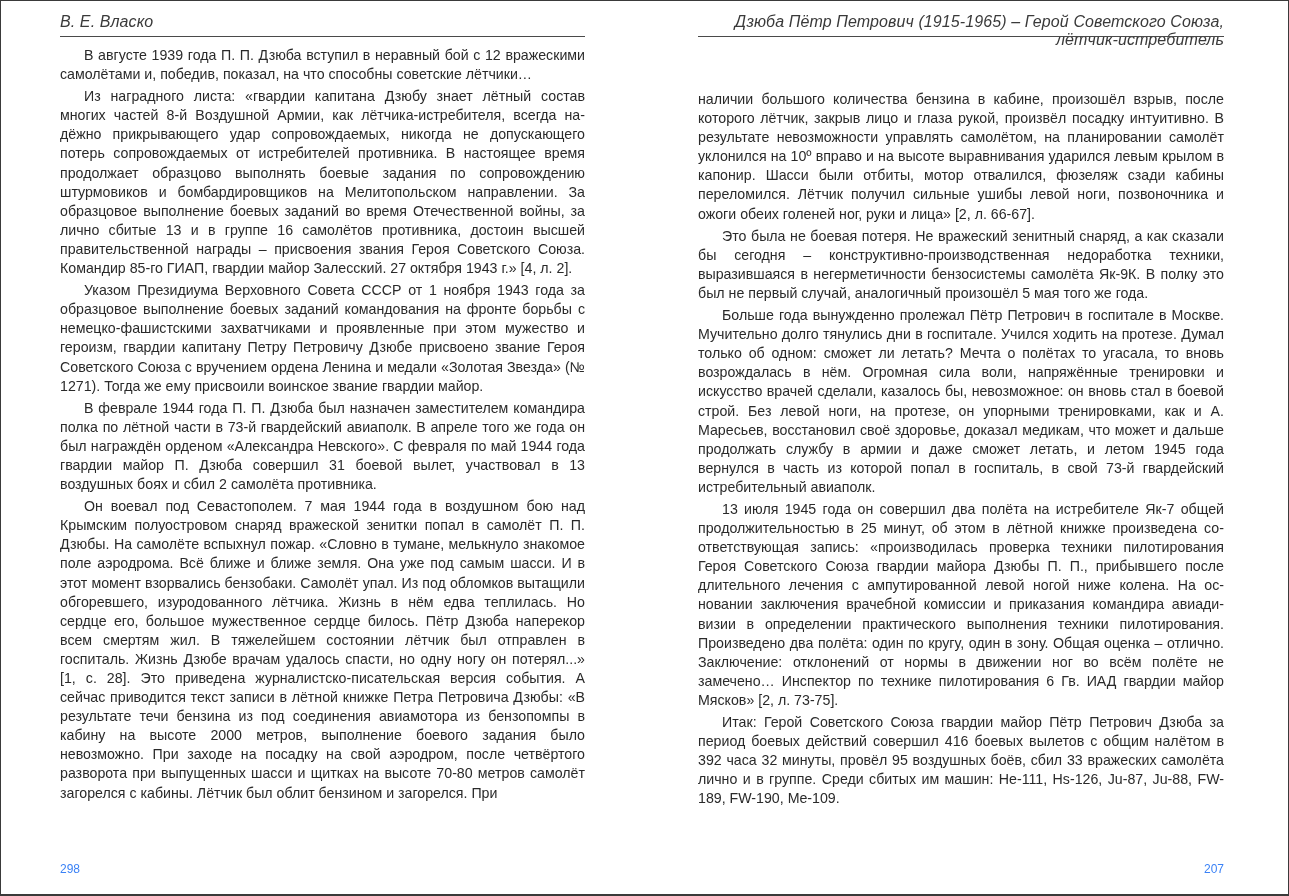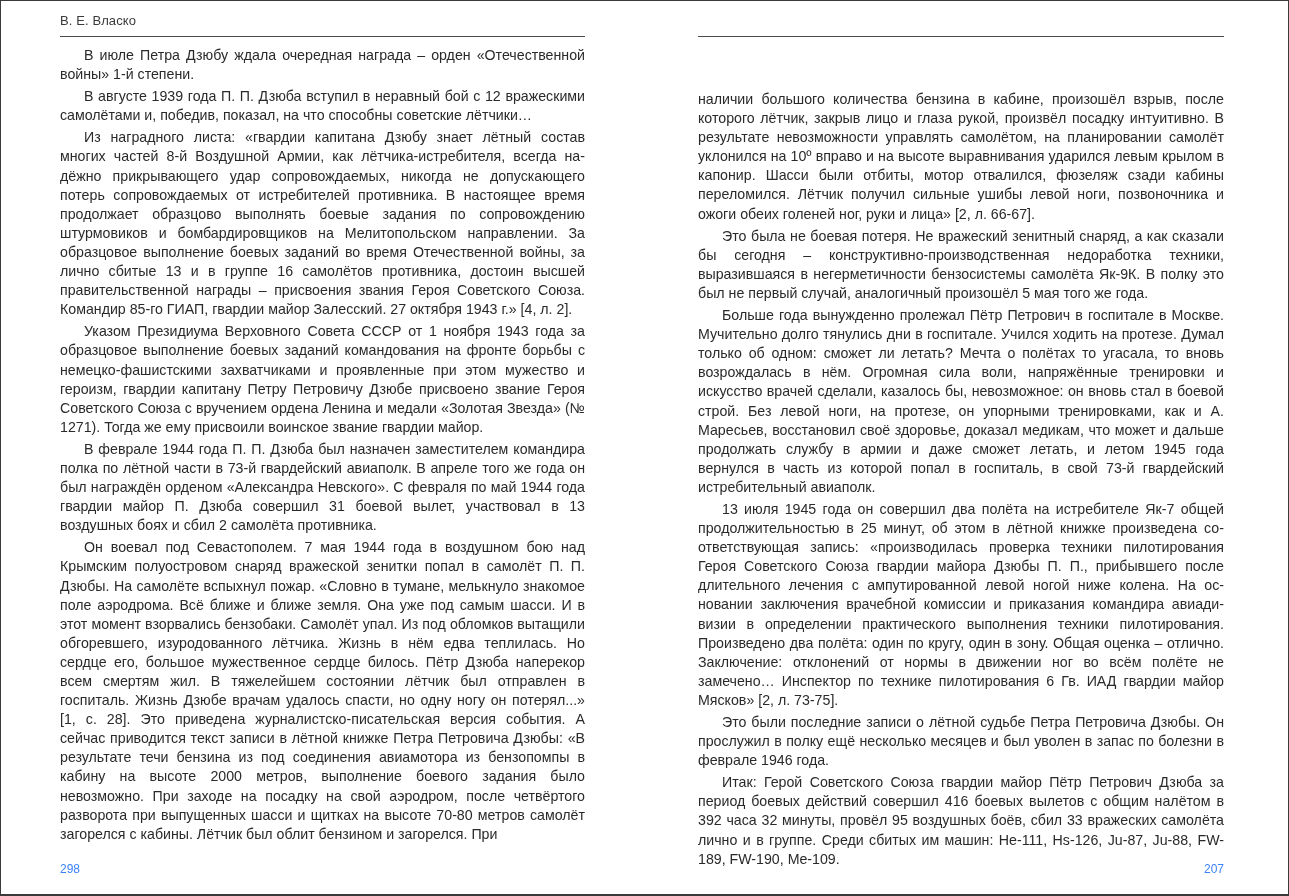--- a/index.html
+++ b/index.html
@@ -10,21 +10,21 @@
   .frame {
     position: absolute; left: 0; top: 0; width: 1289px; height: 896px;
     box-sizing: border-box; border: 1px solid #3a3a3a; border-bottom-width: 2px;
   }
   .page { position: absolute; top: 0; height: 896px; }
   .page.left  { left: 60px;  width: 525px; }
   .page.right { left: 698px; width: 526px; }
 
   .running-head {
     position: absolute; top: 13px; left: 0; right: 0;
-    font-size: 13px; color: #3a3a3a;
+    font-size: 16px; font-style: italic; color: #3a3a3a;
     letter-spacing: 0.1px;
   }
   .page.right .running-head { text-align: right; }
   .head-rule {
     position: absolute; top: 36px; left: 0; right: 0;
     height: 0; border-top: 1px solid #4a4a4a;
   }
   .body-text {
     position: absolute; top: 46px; left: 0; right: 0;
     font-size: 14.2px; line-height: 19.1px; text-align: justify;
@@ -40,34 +40,33 @@
 </style>
 </head>
 <body>
 
 <div class="frame"></div>
 
 <div class="page left">
   <div class="running-head">В. Е. Власко</div>
   <div class="head-rule"></div>
   <div class="body-text">
-    <p>В июле Петра Дзюбу ждала очередная награда – орден «Отечествен­ной войны» 1-й степени.</p>
     <p>В августе 1939 года П. П. Дзюба вступил в неравный бой с 12 вражески­ми самолётами и, победив, показал, на что способны советские лётчики…</p>
     <p>Из наградного листа: «гвардии капитана Дзюбу знает лётный состав многих частей 8-й Воздушной Армии, как лётчика-истребителя, всегда на­дёжно прикрывающего удар сопровождаемых, никогда не допускающего потерь сопровождаемых от истребителей противника. В настоящее вре­мя продолжает образцово выполнять боевые задания по сопровождению штурмовиков и бомбардировщиков на Мелитопольском направлении. За образцовое выполнение боевых заданий во время Отечественной войны, за лично сбитые 13 и в группе 16 самолётов противника, достоин высшей правительственной награды – присвоения звания Героя Советского Союза. Командир 85-го ГИАП, гвардии майор Залесский. 27 октября 1943 г.» [4, л. 2].</p>
     <p>Указом Президиума Верховного Совета СССР от 1 ноября 1943 года за образцовое выполнение боевых заданий командования на фронте борьбы с немецко-фашистскими захватчиками и проявленные при этом мужество и героизм, гвардии капитану Петру Петровичу Дзюбе присвоено звание Героя Советского Союза с вручением ордена Ленина и медали «Золотая Звезда» (№ 1271). Тогда же ему присвоили воинское звание гвардии майор.</p>
     <p>В феврале 1944 года П. П. Дзюба был назначен заместителем коман­дира полка по лётной части в 73-й гвардейский авиаполк. В апреле того же года он был награждён орденом «Александра Невского». С февраля по май 1944 года гвардии майор П. Дзюба совершил 31 боевой вылет, уча­ствовал в 13 воздушных боях и сбил 2 самолёта противника.</p>
     <p>Он воевал под Севастополем. 7 мая 1944 года в воздушном бою над Крымским полуостровом снаряд вражеской зенитки попал в самолёт П. П. Дзюбы. На самолёте вспыхнул пожар. «Словно в тумане, мелькнуло знакомое поле аэродрома. Всё ближе и ближе земля. Она уже под самым шасси. И в этот момент взорвались бензобаки. Самолёт упал. Из под об­ломков вытащили обгоревшего, изуродованного лётчика. Жизнь в нём едва теплилась. Но сердце его, большое мужественное сердце билось. Пётр Дзюба наперекор всем смертям жил. В тяжелейшем состоянии лётчик был отправлен в госпиталь. Жизнь Дзюбе врачам удалось спасти, но одну ногу он потерял...» [1, с. 28]. Это приведена журналистско-писательская версия события. А сейчас приводится текст записи в лётной книжке Петра Петро­вича Дзюбы: «В результате течи бензина из под соединения авиамотора из бензопомпы в кабину на высоте 2000 метров, выполнение боевого задания было невозможно. При заходе на посадку на свой аэродром, после четвёр­того разворота при выпущенных шасси и щитках на высоте 70-80 метров самолёт загорелся с кабины. Лётчик был облит бензином и загорелся. При</p>
   </div>
   <div class="folio">298</div>
 </div>
 
 <div class="page right">
+  <div class="running-head">Дзюба Пётр Петрович (1915-1965) – Герой Советского Союза, лётчик-истребитель</div>
   <div class="head-rule"></div>
   <div class="body-text">
     <p class="cont">наличии большого количества бензина в кабине, произошёл взрыв, после которого лётчик, закрыв лицо и глаза рукой, произвёл посадку интуитивно. В результате невозможности управлять самолётом, на планировании само­лёт уклонился на 10º вправо и на высоте выравнивания ударился левым крылом в капонир. Шасси были отбиты, мотор отвалился, фюзеляж сзади кабины переломился. Лётчик получил сильные ушибы левой ноги, позво­ночника и ожоги обеих голеней ног, руки и лица» [2, л. 66-67].</p>
     <p>Это была не боевая потеря. Не вражеский зенитный снаряд, а как ска­зали бы сегодня – конструктивно-производственная недоработка техники, выразившаяся в негерметичности бензосистемы самолёта Як-9К. В полку это был не первый случай, аналогичный произошёл 5 мая того же года.</p>
     <p>Больше года вынужденно пролежал Пётр Петрович в госпитале в Мо­скве. Мучительно долго тянулись дни в госпитале. Учился ходить на про­тезе. Думал только об одном: сможет ли летать? Мечта о полётах то уга­сала, то вновь возрождалась в нём. Огромная сила воли, напряжённые тренировки и искусство врачей сделали, казалось бы, невозможное: он вновь стал в боевой строй. Без левой ноги, на протезе, он упорными трени­ровками, как и А. Маресьев, восстановил своё здоровье, доказал медикам, что может и дальше продолжать службу в армии и даже сможет летать, и летом 1945 года вернулся в часть из которой попал в госпиталь, в свой 73-й гвардейский истребительный авиаполк.</p>
     <p>13 июля 1945 года он совершил два полёта на истребителе Як-7 общей продолжительностью в 25 минут, об этом в лётной книжке произведена со­ответствующая запись: «производилась проверка техники пилотирования Героя Советского Союза гвардии майора Дзюбы П. П., прибывшего после длительного лечения с ампутированной левой ногой ниже колена. На ос­новании заключения врачебной комиссии и приказания командира авиади­визии в определении практического выполнения техники пилотирования. Произведено два полёта: один по кругу, один в зону. Общая оценка – отлич­но. Заключение: отклонений от нормы в движении ног во всём полёте не замечено… Инспектор по технике пилотирования 6 Гв. ИАД гвардии майор Мясков» [2, л. 73-75].</p>
-    <p>Это были последние записи о лётной судьбе Петра Петровича Дзюбы. Он прослужил в полку ещё несколько месяцев и был уволен в запас по болезни в феврале 1946 года.</p>
     <p>Итак: Герой Советского Союза гвардии майор Пётр Петрович Дзюба за период боевых действий совершил 416 боевых вылетов с общим налётом в 392 часа 32 минуты, провёл 95 воздушных боёв, сбил 33 вражеских са­молёта лично и в группе. Среди сбитых им машин: Не-111, Hs-126, Ju-87, Ju-88, FW-189, FW-190, Me-109.</p>
   </div>
   <div class="folio">207</div>
 </div>
 
 </body></html>

